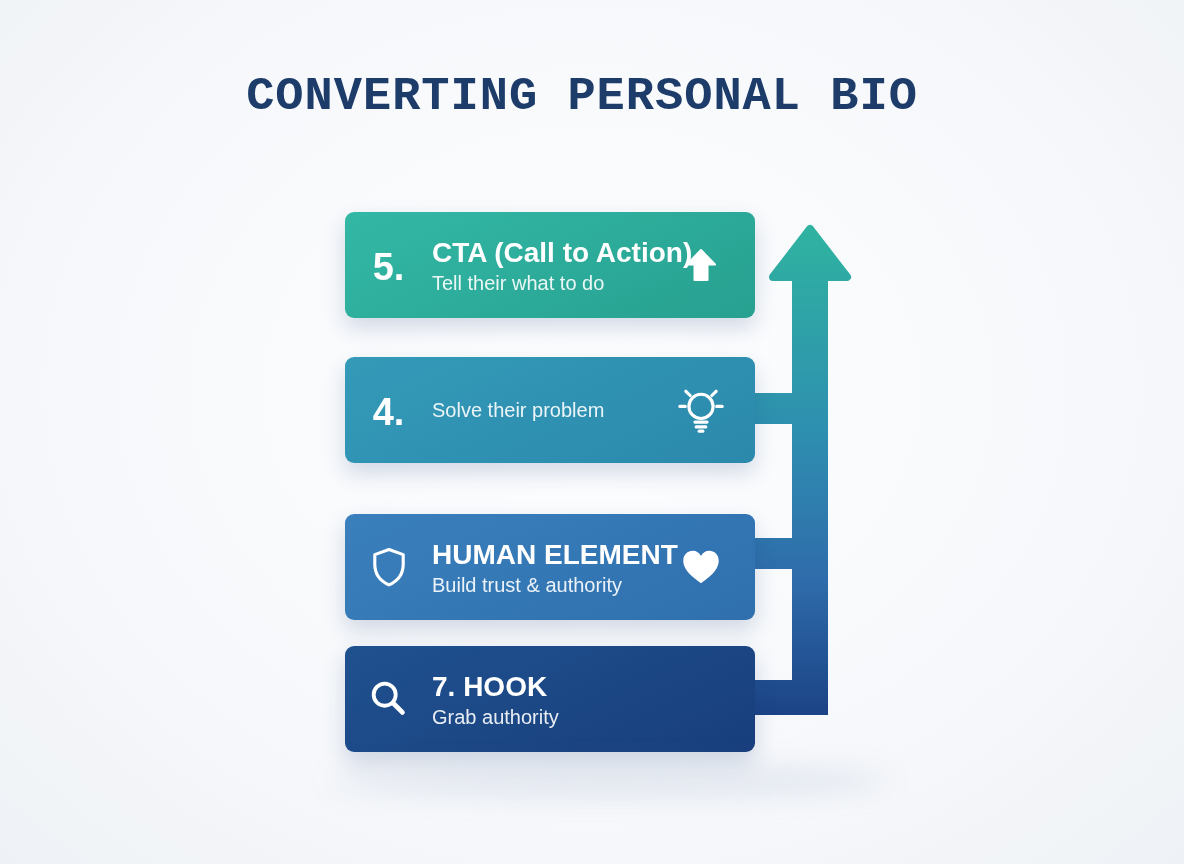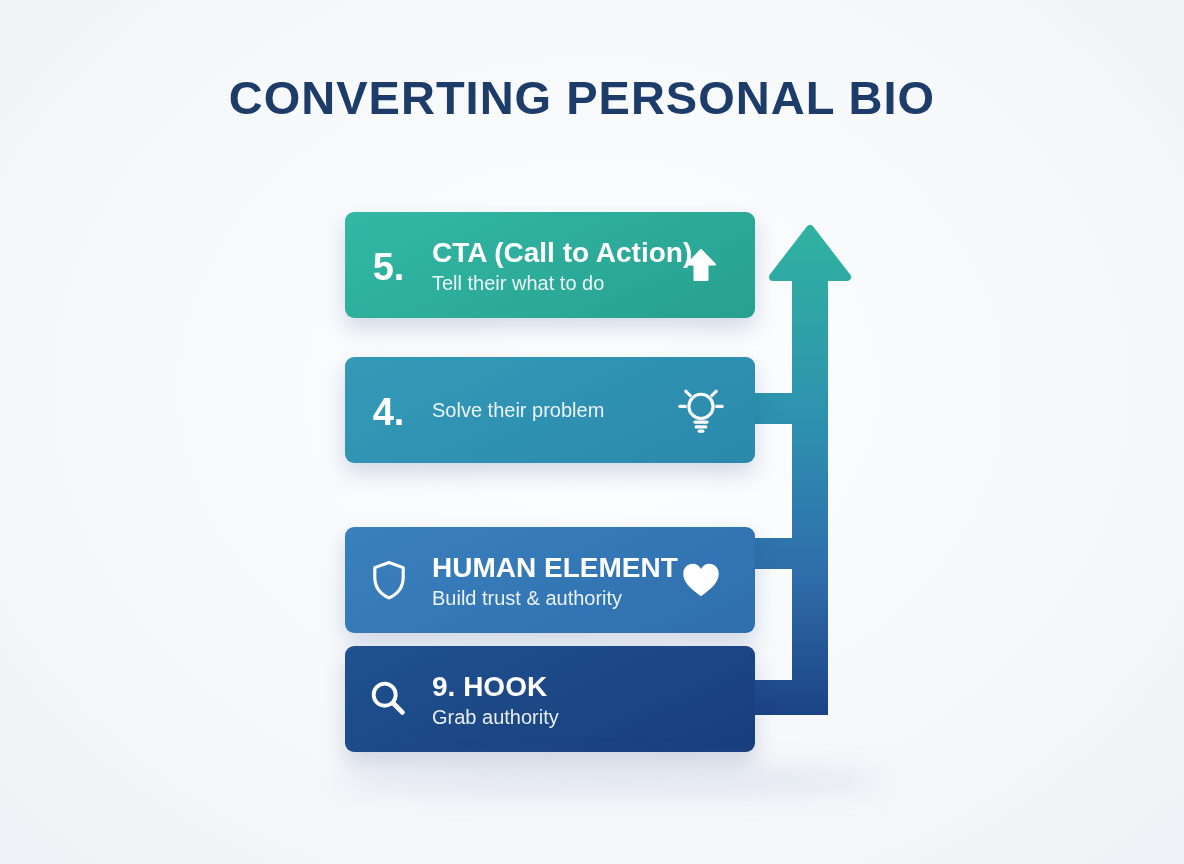--- a/index.html
+++ b/index.html
@@ -8,35 +8,36 @@
     font-family:"Liberation Sans","DejaVu Sans",sans-serif;
     background:radial-gradient(ellipse at 50% 45%, #fdfeff 0%, #f5f7fa 70%, #eef1f5 100%);
   }
   .stage{position:relative;width:1184px;height:864px;}
 
   .page-title{
     position:absolute;left:0;top:70px;width:1164px;
     text-align:center;margin:0;
     font-size:47px;font-weight:800;letter-spacing:1px;
     color:#1d3c6a;
+    font-family:Liberation Mono, monospace;
   }
 
   
   .arrow-svg{position:absolute;left:0;top:0;width:1184px;height:864px;}
 
   
   .card{
     position:absolute;left:345px;width:410px;height:106px;
     border-radius:9px;display:flex;align-items:center;
     box-shadow:0 10px 22px rgba(30,60,120,0.18);
     color:#ffffff;
   }
   .card-cta  {top:212px;background:linear-gradient(155deg,#33b8a5 0%,#27a090 100%);}
   .card-value{top:357px;background:linear-gradient(155deg,#349ab8 0%,#2b89ac 100%);}
-  .card-human{top:527px;background:linear-gradient(155deg,#3a80bd 0%,#2f6fae 100%);}
+  .card-human{top:514px;background:linear-gradient(155deg,#3a80bd 0%,#2f6fae 100%);}
   .card-hook {top:646px;background:linear-gradient(155deg,#20518f 0%,#183e7c 100%);}
 
   .left-slot{
     width:87px;flex:0 0 87px;display:flex;align-items:center;justify-content:center;
   }
   .step-number{
     font-size:38px;font-weight:800;line-height:1;
     padding-top:4px;
   }
   .txt{flex:1 1 auto;min-width:0;}
@@ -144,20 +145,20 @@
   </div>
 
   <div class="card card-hook">
     <div class="left-slot">
       <svg class="icon" width="46" height="46" viewBox="0 0 48 48" fill="none" stroke="#ffffff" stroke-linecap="round">
         <circle cx="19.5" cy="19.5" r="11.5" stroke-width="4"></circle>
         <line x1="28.5" y1="28.5" x2="38" y2="38" stroke-width="5"></line>
       </svg>
     </div>
     <div class="txt">
-      <div class="card-title">9. HOOK</div>
+      <div class="card-title">7. HOOK</div>
       <div class="card-sub">Grab authority</div>
     </div>
   </div>
 
   <div class="floor-shadow"></div>
 
 </div>
 
 </body></html>

